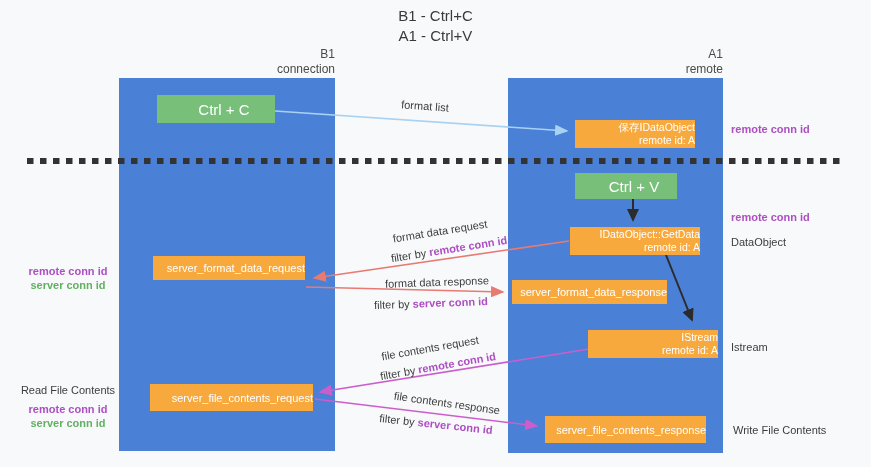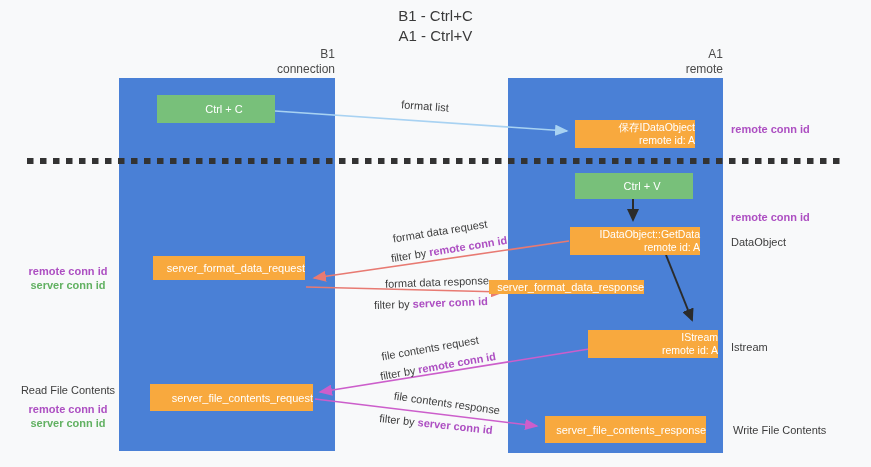--- a/index.html
+++ b/index.html
@@ -28,21 +28,21 @@
   }
   .lifeline { background: #4a80d6; }
   .node {
     box-sizing: border-box;
     color: #ffffff;
     text-align: center;
     white-space: nowrap;
     display: flex; flex-direction: column;
     align-items: center; justify-content: center;
   }
-  .node.green  { background: #78c07a; font-size: 11px; padding-left: 16px; }
+  .node.green  { background: #78c07a; font-size: 15px; padding-left: 16px; }
   .node.orange { background: #f8a93e; font-size: 11px; align-items: flex-end; }
   .node.two-line { font-size: 10.5px; line-height: 13px; }
   .arrow-label {
     font-size: 11px;
     color: #3d3d3d;
     white-space: nowrap;
   }
   .arrow-label.ctr { transform: translate(-50%,-50%) rotate(var(--r,0deg)); }
   .side-label {
     font-size: 11px;
@@ -108,34 +108,34 @@
 
   <div class="abs node green" style="left:157px; top:95px; width:118px; height:28px;">
     <span>Ctrl + C</span>
   </div>
 
   <div class="abs node orange two-line" style="left:575px; top:120px; width:120px; height:28px;">
     <span>保存IDataObject</span>
     <span>remote id: A</span>
   </div>
 
-  <div class="abs node green" style="left:575px; top:173px; width:118px; height:26px;">
+  <div class="abs node green" style="left:575px; top:173px; width:102px; height:26px;">
     <span>Ctrl + V</span>
   </div>
 
   <div class="abs node orange two-line" style="left:570px; top:227px; width:130px; height:28px;">
     <span>IDataObject::GetData</span>
     <span>remote id: A</span>
   </div>
 
   <div class="abs node orange" style="left:153px; top:256px; width:152px; height:24px;">
     <span>server_format_data_request</span>
   </div>
 
-  <div class="abs node orange" style="left:489px; top:280px; width:155px; height:14px;">
+  <div class="abs node orange" style="left:512px; top:280px; width:155px; height:24px;">
     <span>server_format_data_response</span>
   </div>
 
   <div class="abs node orange two-line" style="left:588px; top:330px; width:130px; height:28px;">
     <span>IStream</span>
     <span>remote id: A</span>
   </div>
 
   <div class="abs node orange" style="left:545px; top:416px; width:161px; height:27px;">
     <span>server_file_contents_response</span>

